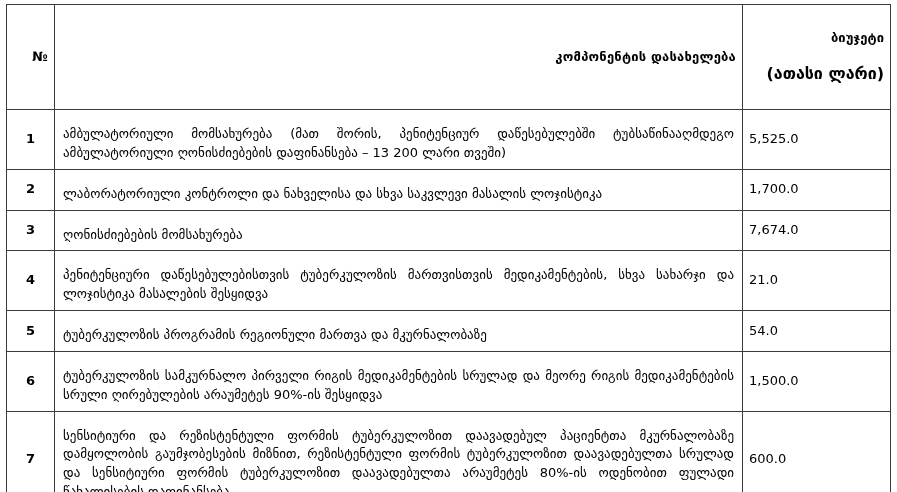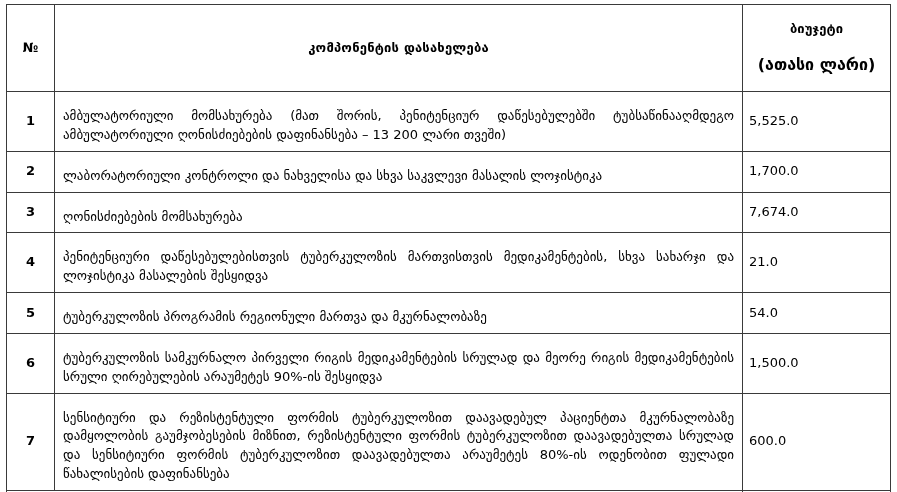--- a/index.html
+++ b/index.html
@@ -31,23 +31,23 @@
   table.budget col.c-desc { width: 688px; }
   table.budget col.c-amt { width: 148px; }
 
   table.budget th, table.budget td {
     border: 1px solid #3a3a3a;
     vertical-align: middle;
     font-size: 13px;
     line-height: 1.45;
   }
   th.head-num, th.head-desc, th.head-amt {
-    text-align: center;
+    text-align: right;
     font-weight: bold;
-    padding: 15px 6px;
+    padding: 24px 6px;
   }
   th.head-desc {
     letter-spacing: 0.2px;
   }
   th.head-amt .amt-title {
     display: block;
     margin-bottom: 14px;
   }
   th.head-amt .amt-sub {
     display: block;

